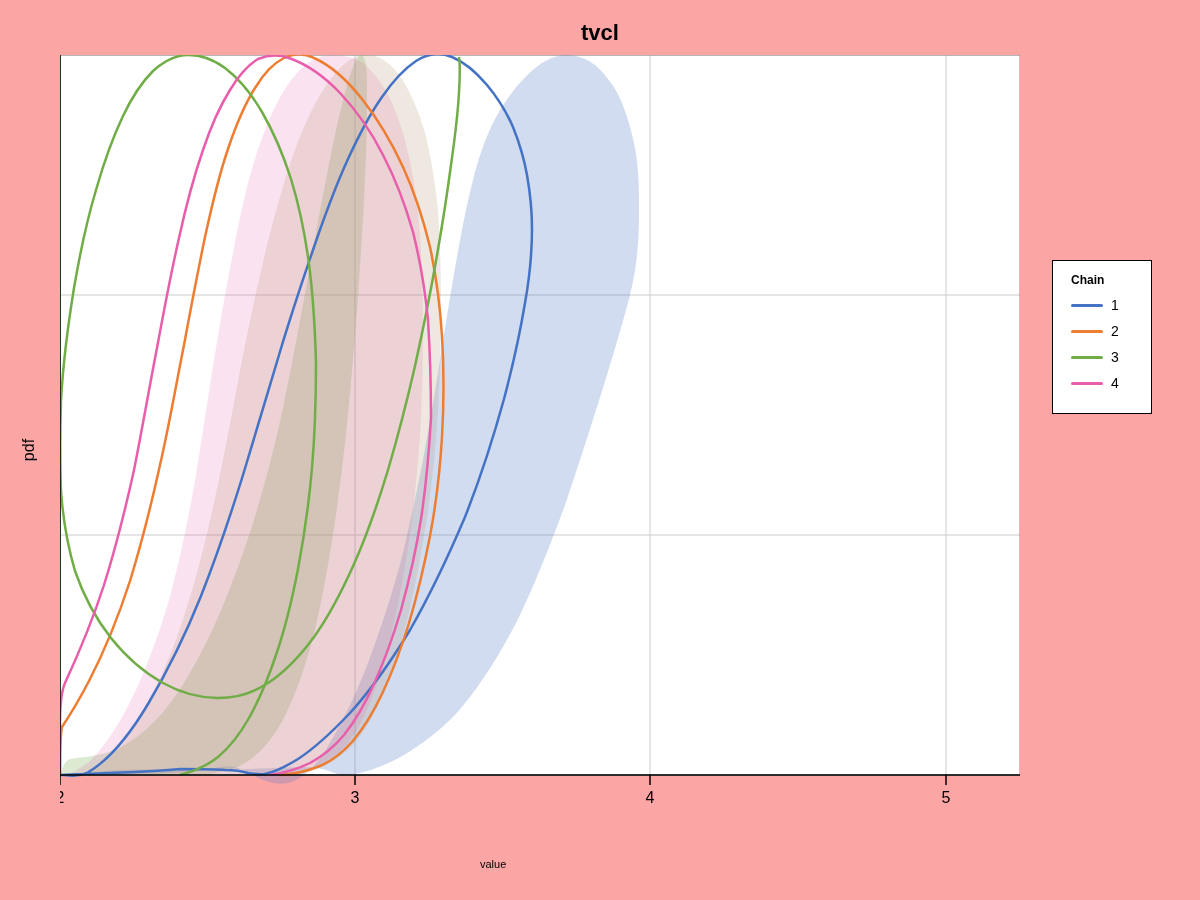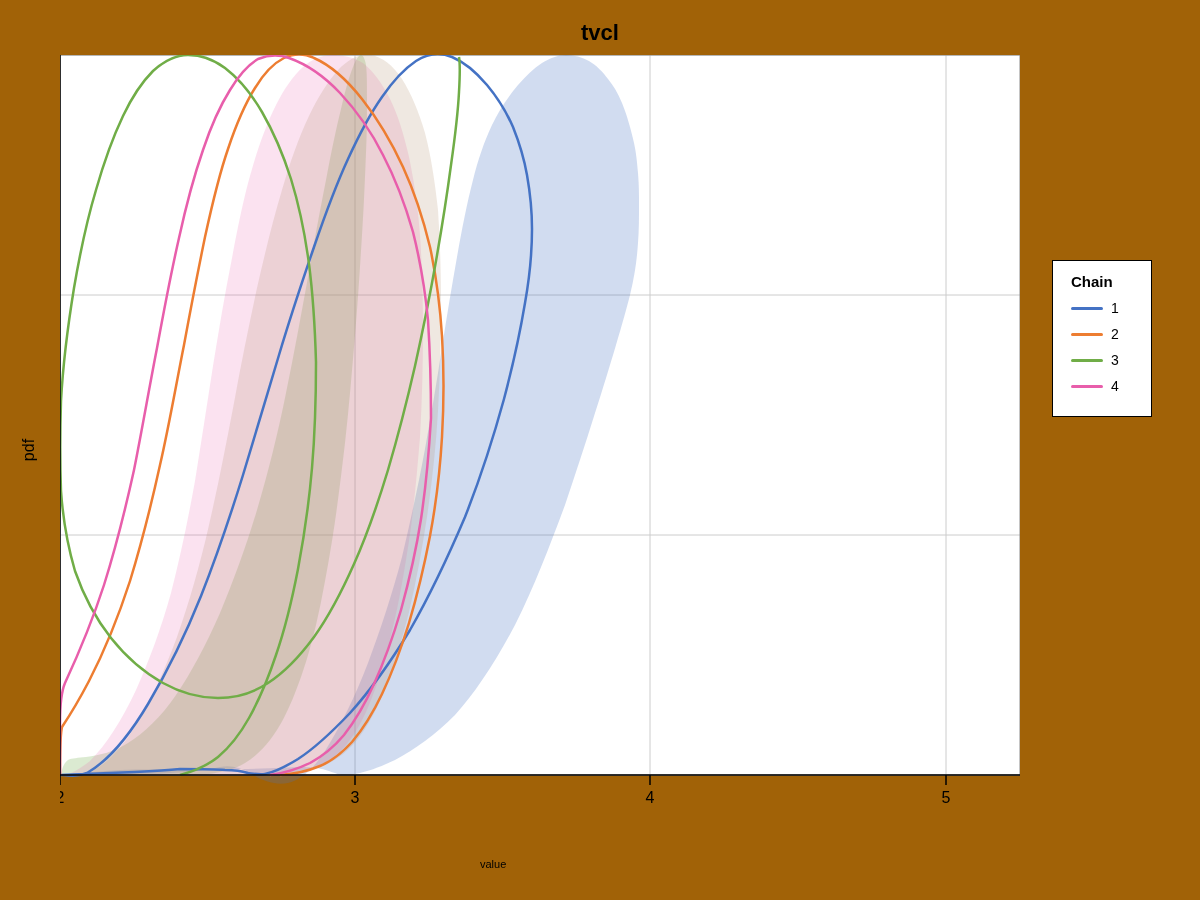--- a/index.html
+++ b/index.html
@@ -9,21 +9,21 @@
       width: 1200px;
       height: 900px;
       overflow: hidden;
       display: flex;
       align-items: center;
       justify-content: center;
     }
     .chart-container {
       width: 1200px;
       height: 900px;
-      background: #a16207;
+      background: #fca5a5;
       position: relative;
       display: flex;
       align-items: center;
       justify-content: center;
     }
     .chart-title {
       position: absolute;
       top: 20px;
       left: 50%;
       transform: translateX(-50%);
@@ -51,21 +51,21 @@
       position: absolute;
       right: 48px;
       top: 260px;
       border: 1px solid #000;
       background: #fff;
       padding: 12px 18px;
       min-width: 100px;
     }
     .legend-title {
       font-weight: bold;
-      font-size: 15px;
+      font-size: 12px;
       margin-bottom: 10px;
     }
     .legend-item {
       display: flex;
       align-items: center;
       margin-bottom: 10px;
       font-size: 14px;
     }
     .legend-line {
       width: 32px;

